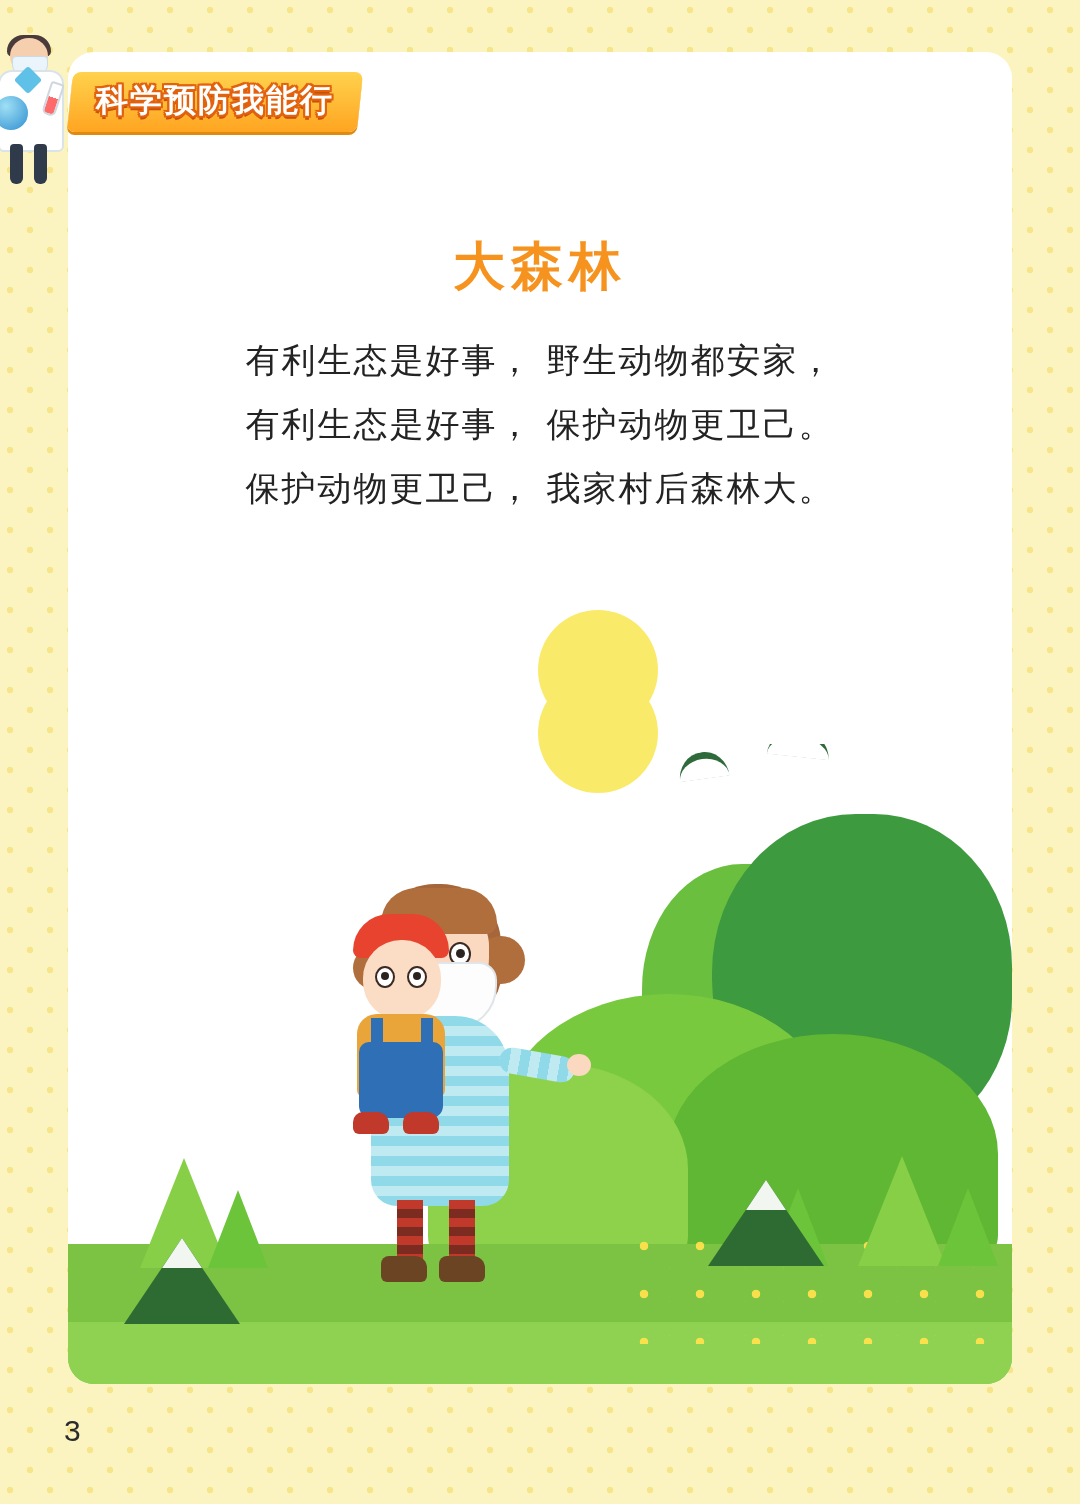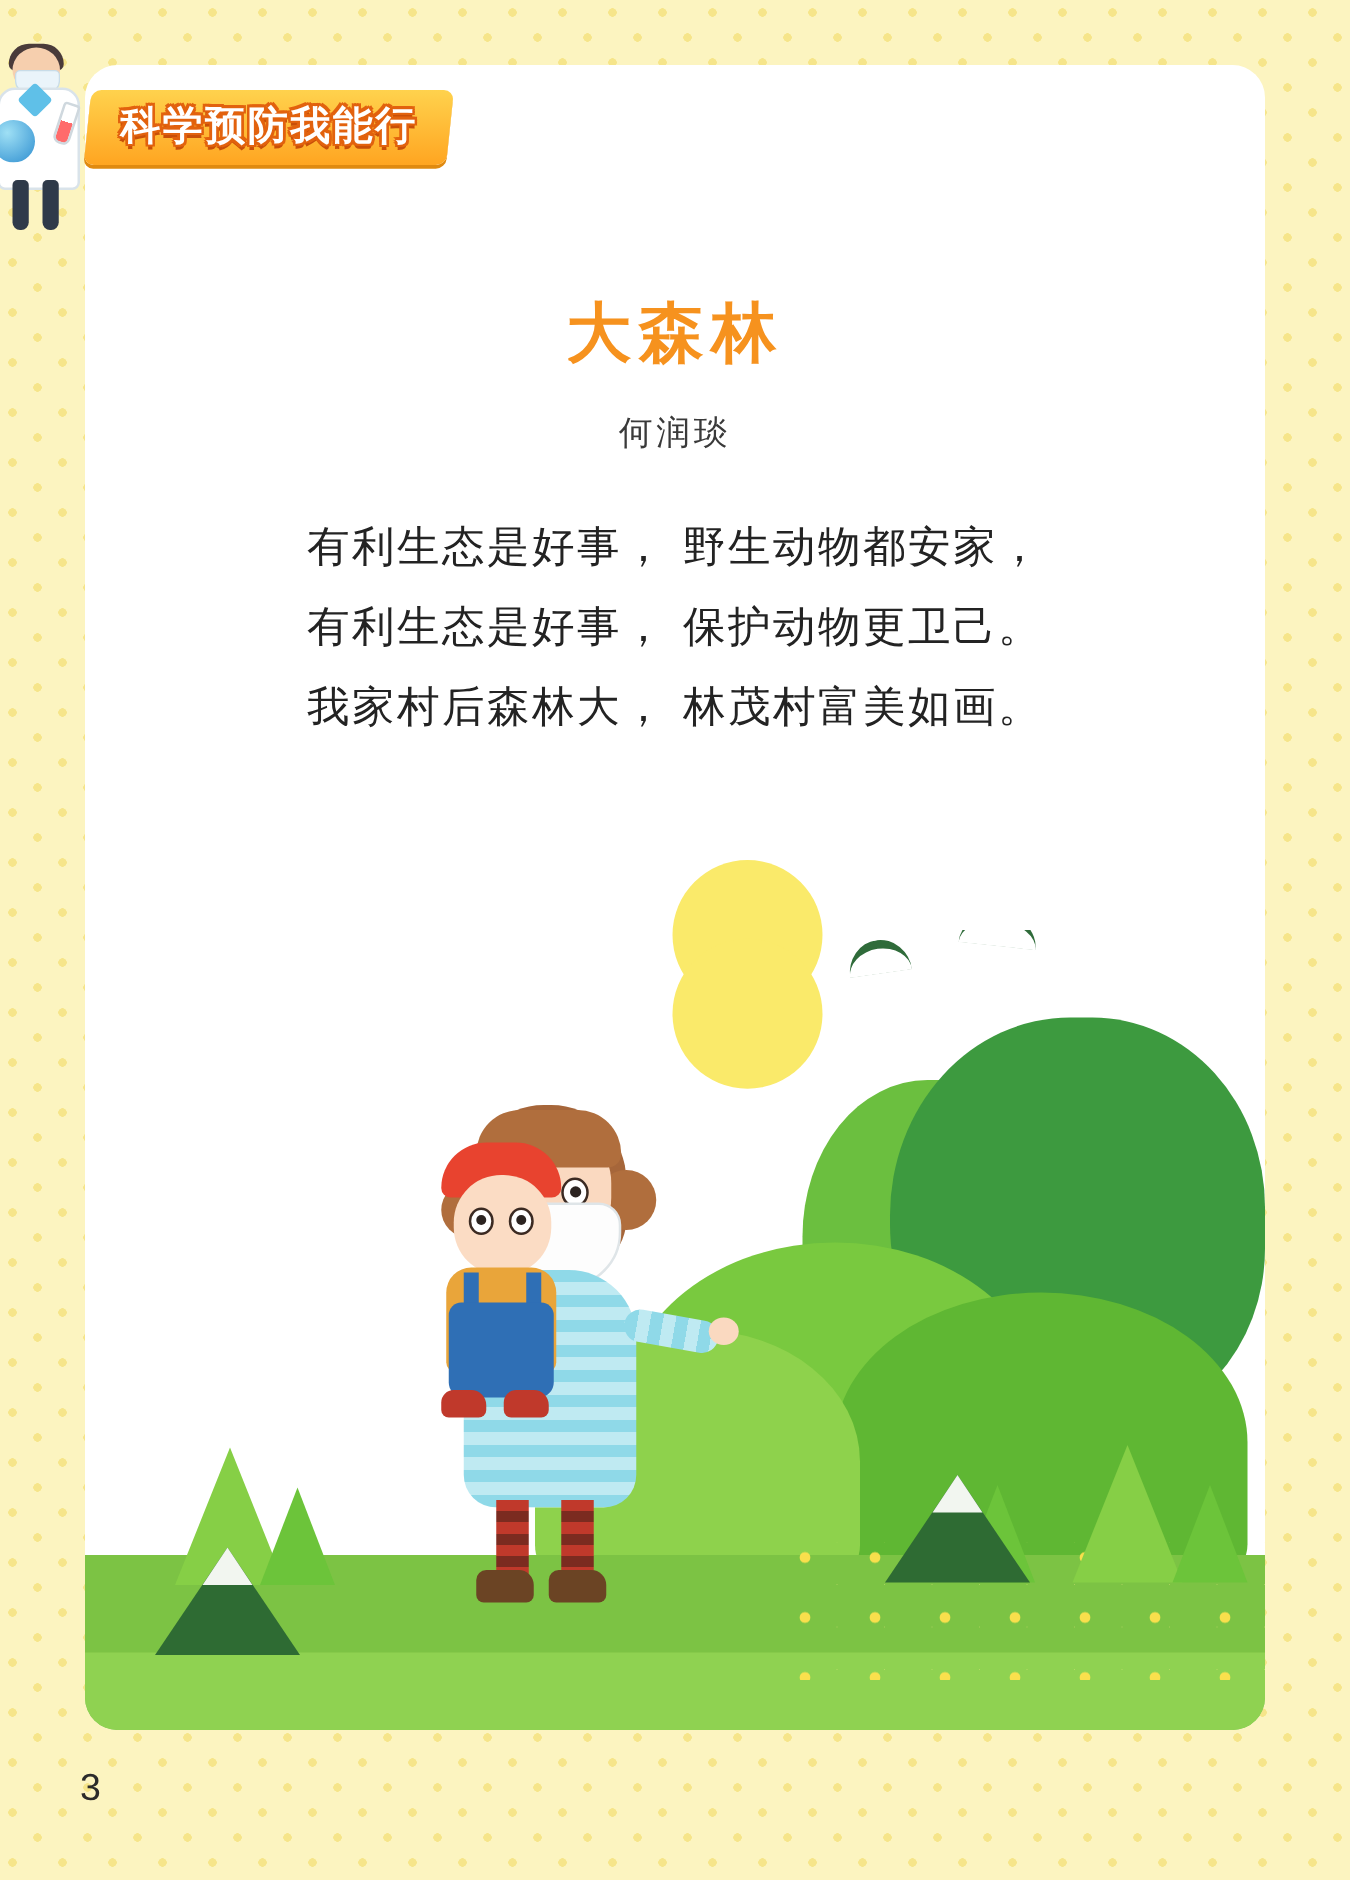--- a/index.html
+++ b/index.html
@@ -459,27 +459,26 @@
         <div class="boy-strap-r"></div>
         <div class="boy-overall"></div>
         <div class="boy-shoe-l"></div>
         <div class="boy-shoe-r"></div>
       </div>
     </div>
   </div>
 
   <div class="poem">
     <div class="poem-title">大森林</div>
-    <div class="poem-author">何润琰</div>
     <div class="poem-lines-wrap">
       <div class="hl-dot hl1"></div>
       <div class="hl-dot hl2"></div>
       <div class="poem-line">有利生态是好事， 野生动物都安家，</div>
       <div class="poem-line">有利生态是好事， 保护动物更卫己。</div>
-      <div class="poem-line">我家村后森林大， 林茂村富美如画。</div>
+      <div class="poem-line">保护动物更卫己， 我家村后森林大。</div>
     </div>
   </div>
 
 </div>
 
 <div class="badge">
   <div class="doctor">
     <div class="doc-hair"></div>
     <div class="doc-head"></div>
     <div class="doc-mask"></div>

